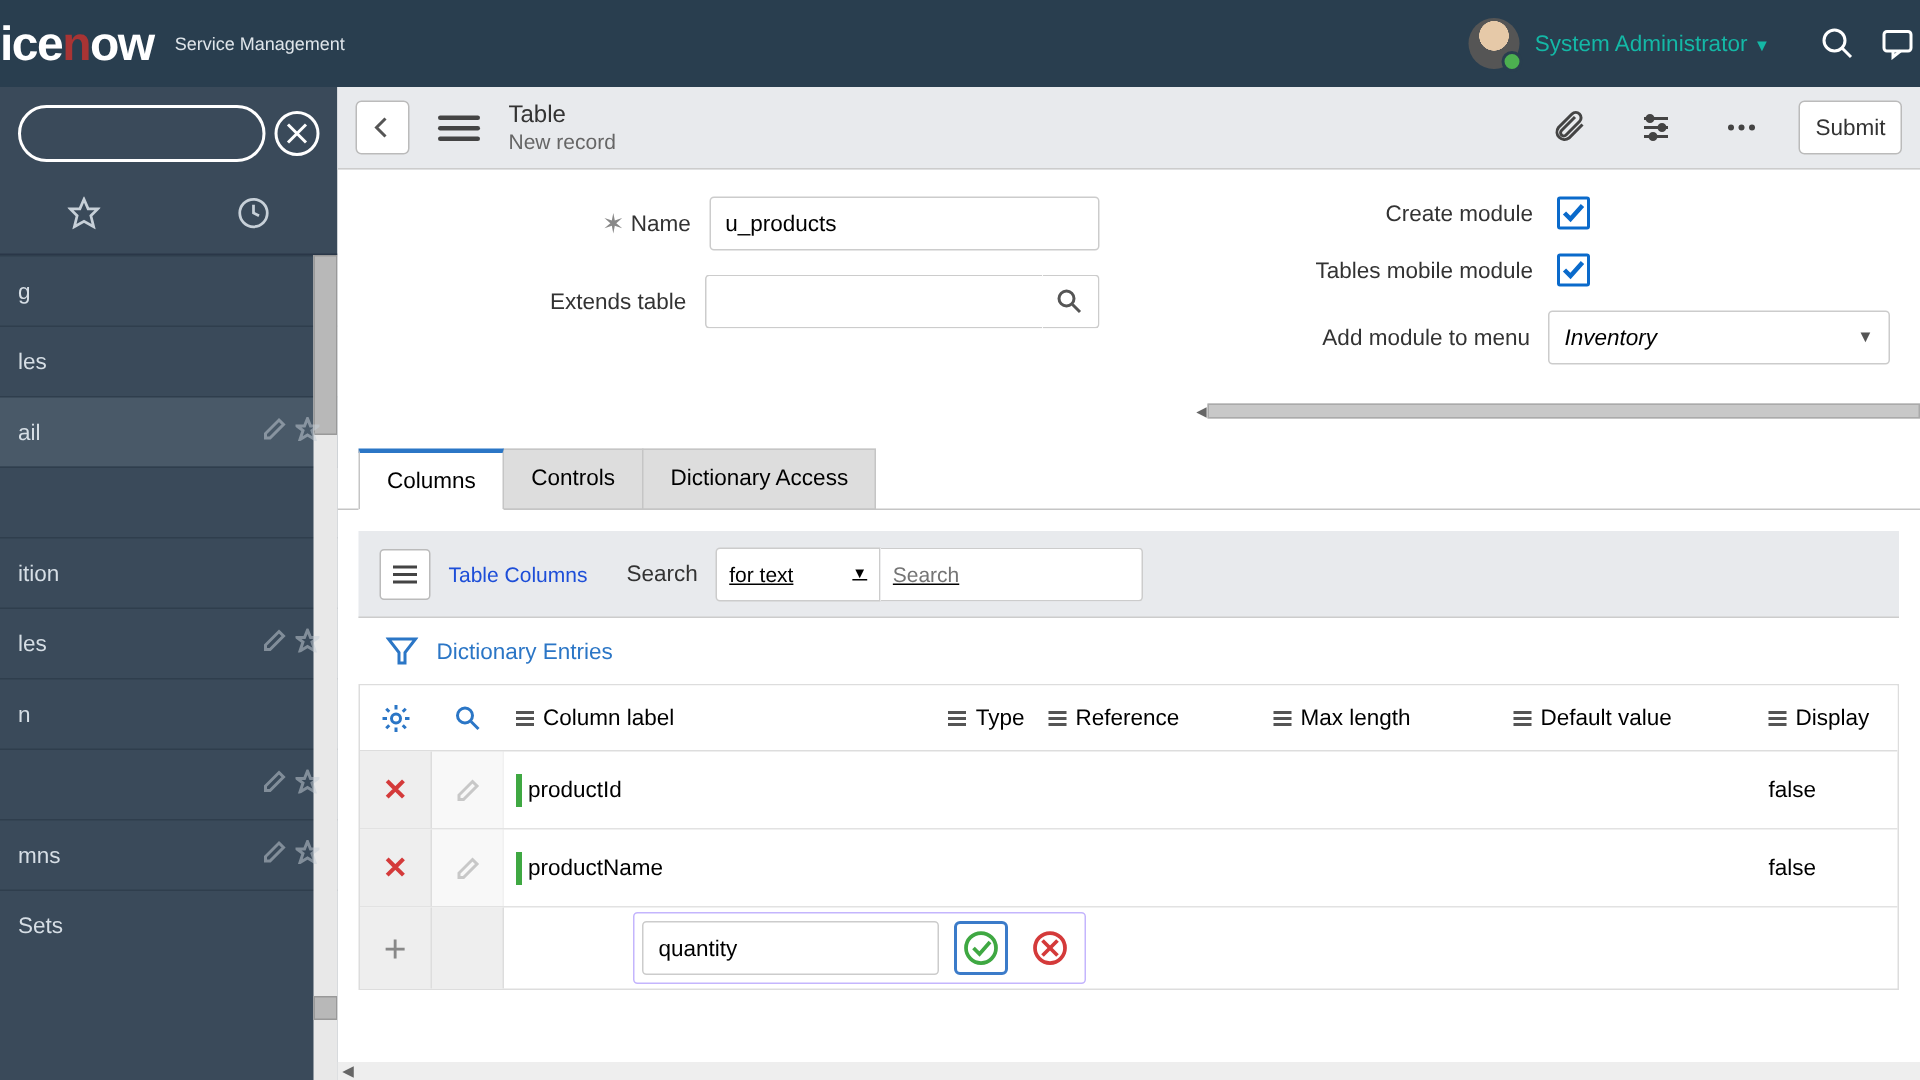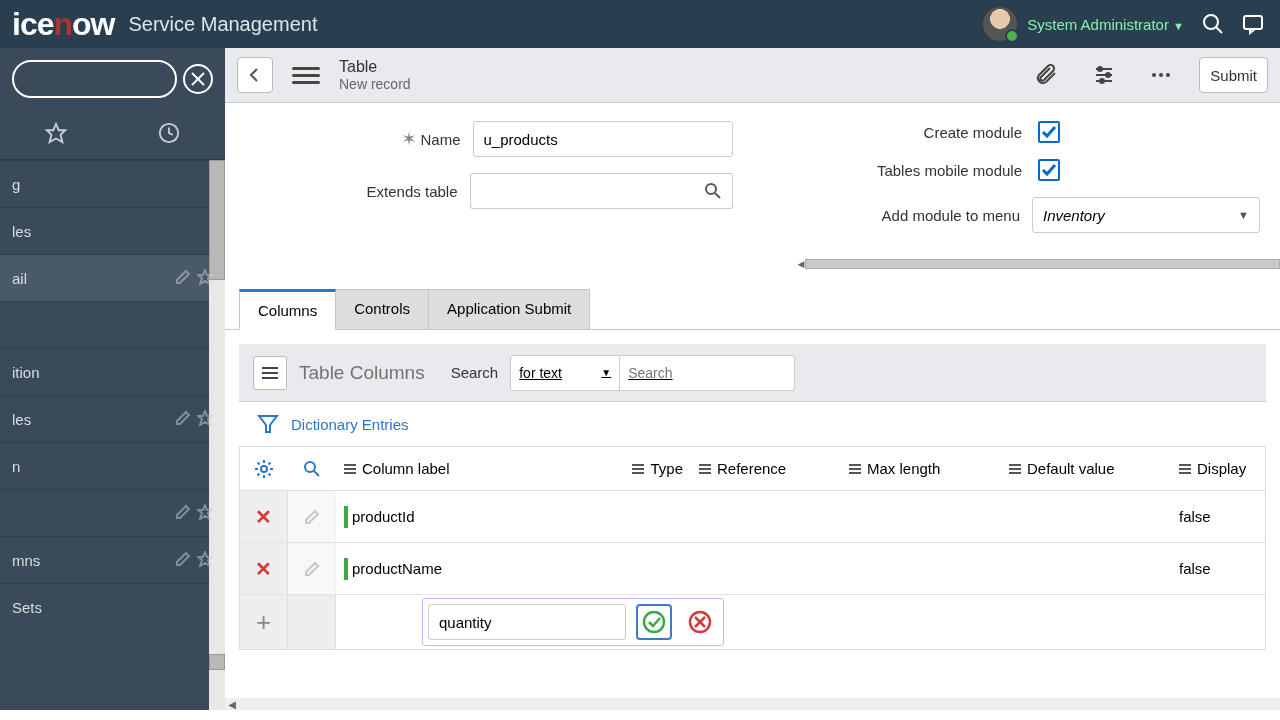--- a/index.html
+++ b/index.html
@@ -1,27 +1,27 @@
 <!DOCTYPE html>
 <html><head>
 <meta charset="utf-8">
 <style>
 * { box-sizing: border-box; margin: 0; padding: 0; font-family: Arial, Helvetica, sans-serif; }
 body { width: 1280px; height: 720px; overflow: hidden; background: #fff; }
 
-.topbar { height: 48px; background: #293e4f; display: flex; align-items: center; padding: 0 12px; color: #fff; }
+.topbar { height: 58px; background: #293e4f; display: flex; align-items: center; padding: 0 0; color: #fff; }
 .logo { font-size: 32px; font-weight: 700; letter-spacing: -1px; }
 .logo .s1 { color: #fff; }
 .logo .s2 { color: #a83434; }
 .logo .s3 { color: #fff; }
-.appname { margin-left: 14px; font-size: 20px; color: #dfe5ea; }
+.appname { margin-left: 14px; font-size: 12px; color: #dfe5ea; }
 .topbar-spacer { flex: 1; }
 .avatar { width: 34px; height: 34px; border-radius: 50%; background: radial-gradient(circle at 50% 35%, #e6c9a8 35%, #555 36%); margin-right: 10px; position: relative;}
 .avatar::after{content:'';position:absolute;right:-2px;bottom:-2px;width:10px;height:10px;background:#4caf50;border:2px solid #293e4f;border-radius:50%;}
-.user { font-size: 15px; color:#86efac; margin-right: 4px; }
+.user { font-size: 15px; color:#14b8a6; margin-right: 20px; }
 .top-icon { width: 30px; height: 30px; display: flex; align-items: center; justify-content: center; margin-left: 10px; }
 .top-icon svg { stroke: #fff; }
 
 .layout { display: flex; height: calc(720px - 58px); }
 
 .sidebar { width: 225px; background: #3a4a5a; color: #d6dee5; display: flex; flex-direction: column; position: relative;}
 .sidebar-search { height: 62px; display:flex; align-items:center; padding: 0 12px; }
 .search-pill { flex:1; height: 38px; border: 2px solid #fff; border-radius: 20px; margin-right: 6px; }
 .clear-btn { width: 30px; height: 30px; border: 2px solid #fff; border-radius: 50%; display:flex;align-items:center;justify-content:center;}
 .sidebar-tabs { height: 50px; display:flex; align-items:center; justify-content:space-around; border-bottom: 1px solid #2a3748;}
@@ -61,21 +61,21 @@
 .sel{width:228px;height:36px;border:1px solid #ccc;border-radius:3px;padding:0 10px;font-size:15px;display:flex;align-items:center;justify-content:space-between;font-style:italic;}
 .sel .arw{font-size:11px;color:#555;}
 .tabset { display:flex; padding:0 14px; margin-top:20px;}
 .tab{padding:10px 18px;font-size:15px;border:1px solid #c5c5c5;background:#ddd;cursor:pointer;margin-right:-1px;}
 .tab.active{background:#fff;border-top:3px solid #2b76c6;border-bottom:1px solid #fff;position:relative;z-index:1;}
 .tab-body{border-top:1px solid #c5c5c5;margin-top:-1px;}
 
 .tc-toolbar{background:#e8eaed;border-bottom:1px solid #ccc;height:58px;display:flex;align-items:center;padding:0 14px;gap:12px;margin:14px 14px 0 14px;}
 .tc-menu{width:34px;height:34px;border:1px solid #bbb;border-radius:3px;display:flex;flex-direction:column;justify-content:center;align-items:center;gap:3px;background:#fff;}
 .tc-menu span{width:16px;height:2px;background:#444;}
-.tc-title{font-size:19px;color:#737373;}
+.tc-title{font-size:14px;color:#1d4ed8;}
 .tc-slabel{font-size:15px;color:#333;margin-left:14px;}
 .tc-sel{width:110px;height:36px;border:1px solid #ccc;background:#fff;padding:0 8px;display:flex;align-items:center;justify-content:space-between;font-size:14px;border-radius:3px 0 0 3px;}
 .tc-search{width:175px;height:36px;border:1px solid #ccc;border-left:none;padding:0 8px;font-size:14px;border-radius:0 3px 3px 0;}
 
 .dict-row{display:flex;align-items:center;height:44px;padding:0 14px;margin:0 14px;}
 .funnel-ic{width:30px;height:30px;display:flex;align-items:center;justify-content:center;margin-right:8px;}
 .dict-link{color:#2b76c6;font-size:15px;}
 
 .grid{margin:0 14px;border:1px solid #ddd;}
 .ghead{display:flex;height:44px;border-bottom:1px solid #ddd;align-items:center;font-size:15px;background:#fff;}
@@ -306,21 +306,21 @@
     <div style="display:flex;">
         <div style="width:580px;"></div>
         <div style="flex:1;height:10px;background:#c8c8c8;border:1px solid #aaa;position:relative;">
           <div style="position:absolute;left:-10px;top:0;width:10px;height:8px;display:flex;align-items:center;justify-content:center;font-size:9px;color:#666;">◀</div>
         </div>
       </div>
 
     <div class="tabset">
       <div class="tab active">Columns</div>
       <div class="tab">Controls</div>
-      <div class="tab">Application Submit</div>
+      <div class="tab">Dictionary Access</div>
     </div>
     <div class="tab-body">
       <div class="tc-toolbar">
         <div class="tc-menu">
             <span></span>
             <span></span>
             <span></span>
           </div>
         <div class="tc-title">Table Columns</div>
         <div class="tc-slabel">Search</div>

